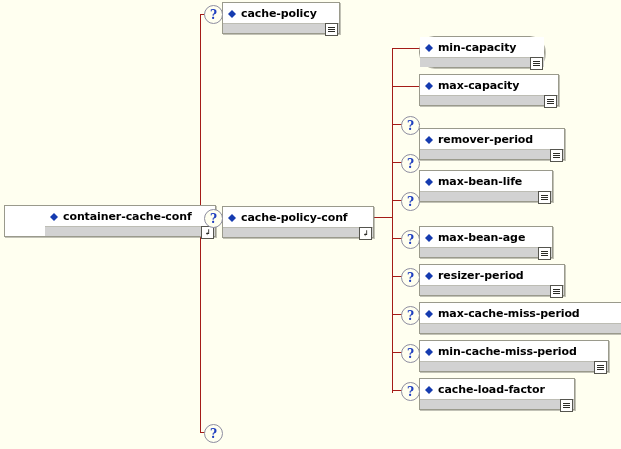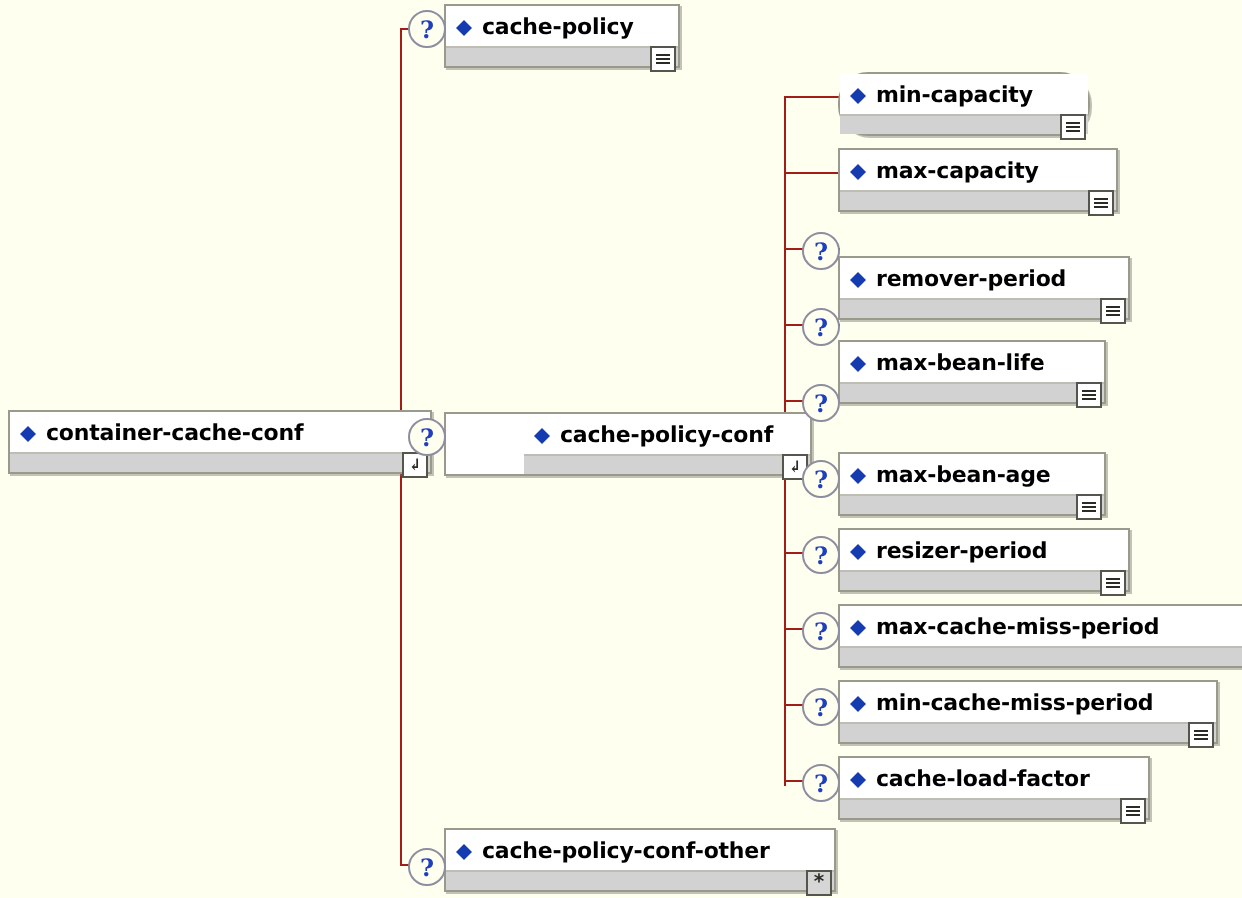--- a/index.html
+++ b/index.html
@@ -148,21 +148,21 @@
   <div class="line-h" style="left:392px; top:86px; width:28px;"></div>
   <div class="line-h" style="left:392px; top:124px; width:28px;"></div>
   <div class="line-h" style="left:392px; top:162px; width:28px;"></div>
   <div class="line-h" style="left:392px; top:200px; width:28px;"></div>
   <div class="line-h" style="left:392px; top:238px; width:28px;"></div>
   <div class="line-h" style="left:392px; top:276px; width:28px;"></div>
   <div class="line-h" style="left:392px; top:314px; width:28px;"></div>
   <div class="line-h" style="left:392px; top:352px; width:28px;"></div>
   <div class="line-h" style="left:392px; top:390px; width:28px;"></div>
 
-  <div class="node" style="left:4px; top:205px; width:212px;">
+  <div class="node" style="left:4px; top:205px; width:212px;padding-left:40px;">
     <div class="body">
       <span class="elem-diamond"></span>
       <span class="label">container-cache-conf</span>
     </div>
     <div class="footer"></div>
     <div class="corner ref">↲</div>
   </div>
 
   <div class="optmark" style="left:204px; top:5px;">
       <span>?</span>
@@ -176,42 +176,32 @@
     <div class="corner lines">
         <i></i>
         <i></i>
         <i></i>
       </div>
   </div>
 
   <div class="optmark" style="left:204px; top:209px;">
       <span>?</span>
     </div>
-  <div class="node" style="left:222px; top:206px; width:184px;padding-left:39px;">
+  <div class="node" style="left:222px; top:206px; width:152px;">
     <div class="body">
       <span class="elem-diamond"></span>
       <span class="label">cache-policy-conf</span>
     </div>
     <div class="footer"></div>
     <div class="corner ref">↲</div>
   </div>
 
   <div class="optmark" style="left:204px; top:424px;">
       <span>?</span>
     </div>
-  <div class="node" style="left:222px; top:414px; width:196px;">
-    <div class="body">
-      <span class="elem-diamond"></span>
-      <span class="label">cache-policy-conf-other</span>
-    </div>
-    <div class="footer"></div>
-    <div class="corner star">
-        <span>*</span>
-      </div>
-  </div>
 
   <div class="node" style="left:419px; top:36px; width:126px;border-radius:15px;">
     <div class="body">
       <span class="elem-diamond"></span>
       <span class="label">min-capacity</span>
     </div>
     <div class="footer"></div>
     <div class="corner lines">
         <i></i>
         <i></i>

